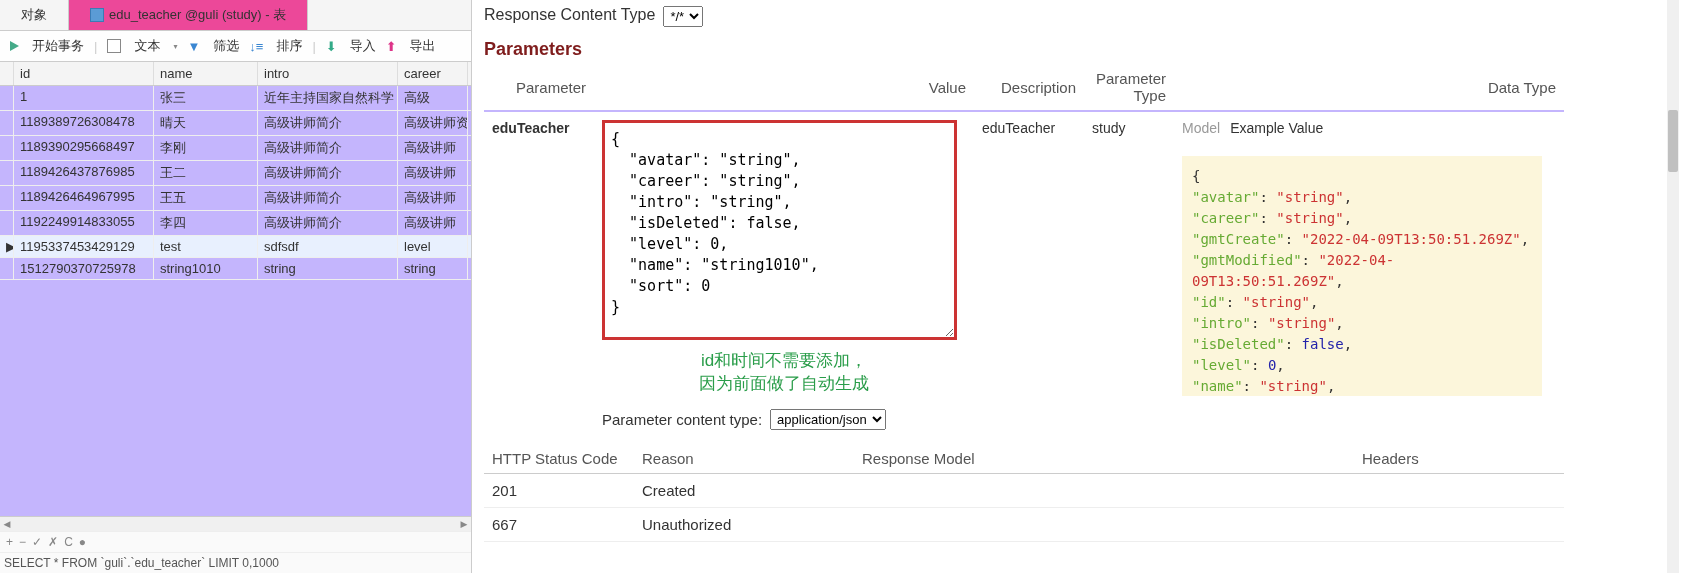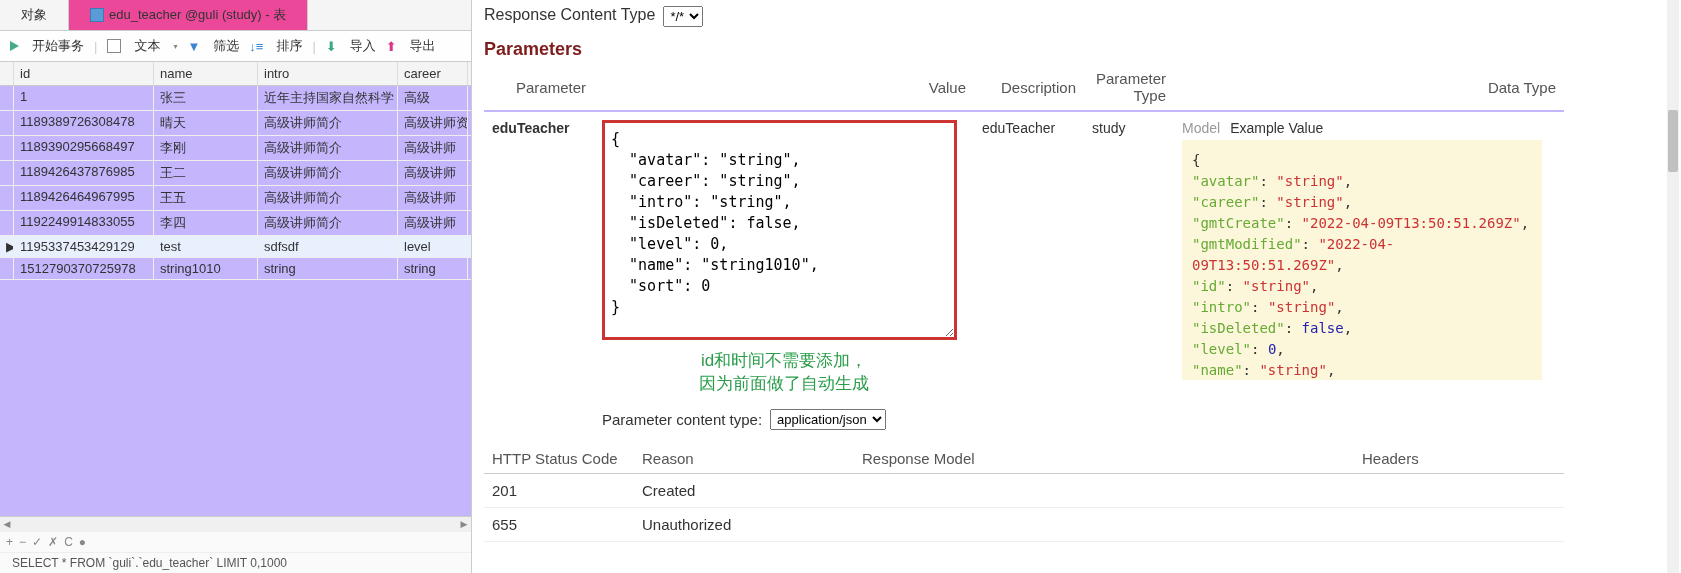--- a/index.html
+++ b/index.html
@@ -34,36 +34,36 @@
 .grid-row { display: flex; border-bottom: 1px solid #eee; }
 .grid-row.cur { background: #e8f0fe; }
 .g-cell { padding: 3px 6px; border-right: 1px solid #eee; font-size: 13px; white-space: nowrap; overflow: hidden; }
 .indicator { width: 14px; text-align: center; color: #333; }
 .left-bottom { border-top: 1px solid #ccc; }
 .scrollbar { height: 14px; background: #f0f0f0; display: flex; align-items: center; }
 .sb-arrow { width: 14px; text-align: center; color: #888; font-size: 9px; }
 .sb-track { flex: 1; }
 .nav-row { display: flex; gap: 6px; padding: 3px 6px; align-items: center; color: #888; border-top: 1px solid #eee; }
 .nav-btn { cursor: pointer; color: #888; font-size: 12px; }
-.status-row { padding: 3px 12px; font-size: 12px; color: #555; border-top: 1px solid #eee; }
+.status-row { padding: 3px 4px; font-size: 12px; color: #555; border-top: 1px solid #eee; }
 
 
 .right-panel { flex: 1; overflow-y: auto; background: #fff; padding: 6px 18px 6px 12px; position: relative; }
 .right-inner { max-width: 1080px; }
 .rct-row { display: flex; align-items: flex-start; gap: 8px; font-size: 16px; color: #333; margin-bottom: 12px; }
 select { font-size: 13px; padding: 1px 2px; }
 h4.section { color: #7f1d1d; font-size: 18px; font-weight: 600; margin: 10px 0 4px 0; }
 .param-table { width: 100%; border-collapse: collapse; }
 .param-table th { text-align: right; font-weight: 400; color: #555; padding: 6px 8px; border-bottom: 2px solid #c4b5fd; font-size: 15px; }
 .param-table td { vertical-align: top; padding: 8px; font-size: 14px; }
 .pname-col { font-weight: 700; }
 .body-editor { width: 355px; height: 220px; font-family: Consolas, monospace; font-size: 15px; padding: 6px; border: 3px solid #c33; resize: both; line-height: 1.4; }
 .anno { color: #2a9d4a; font-size: 17px; text-align: center; margin-top: 6px; }
 .pct-row { display: flex; align-items: center; gap: 8px; margin-top: 14px; font-size: 15px; }
-.dtype-tabs { display: flex; gap: 10px; margin-bottom: 4px; }
+.dtype-tabs { display: flex; gap: 10px; margin-bottom: 20px; }
 .dt-tab { cursor: pointer; color: #999; font-size: 14px; }
 .dt-tab.active { color: #333; }
 .example-box { background: #fcf6db; padding: 10px; font-family: Consolas, monospace; font-size: 14px; line-height: 1.5; width: 360px; max-height: 240px; overflow: auto; }
 .j-key { color: #6a3; }
 .j-str { color: #c33; }
 .j-bool { color: #22a; }
 .j-num { color: #22a; }
 .resp-table { width: 100%; border-collapse: collapse; margin-top: 6px; }
 .resp-table th { text-align: left; font-weight: 400; color: #555; padding: 6px 8px; border-bottom: 1px solid #ccc; font-size: 15px; }
 .resp-table td { padding: 8px; border-bottom: 1px solid #eee; font-size: 15px; }
@@ -266,21 +266,21 @@
       </tr>
           </thead>
       <tbody id="resp-body">
             <tr>
               <td>201</td>
               <td>Created</td>
               <td></td>
               <td></td>
             </tr>
             <tr>
-              <td>655</td>
+              <td>667</td>
               <td>Unauthorized</td>
               <td></td>
               <td></td>
             </tr>
           </tbody>
     </table>
     </div>
     <div class="right-scrollbar">
       <div class="right-thumb"></div>
     </div>

